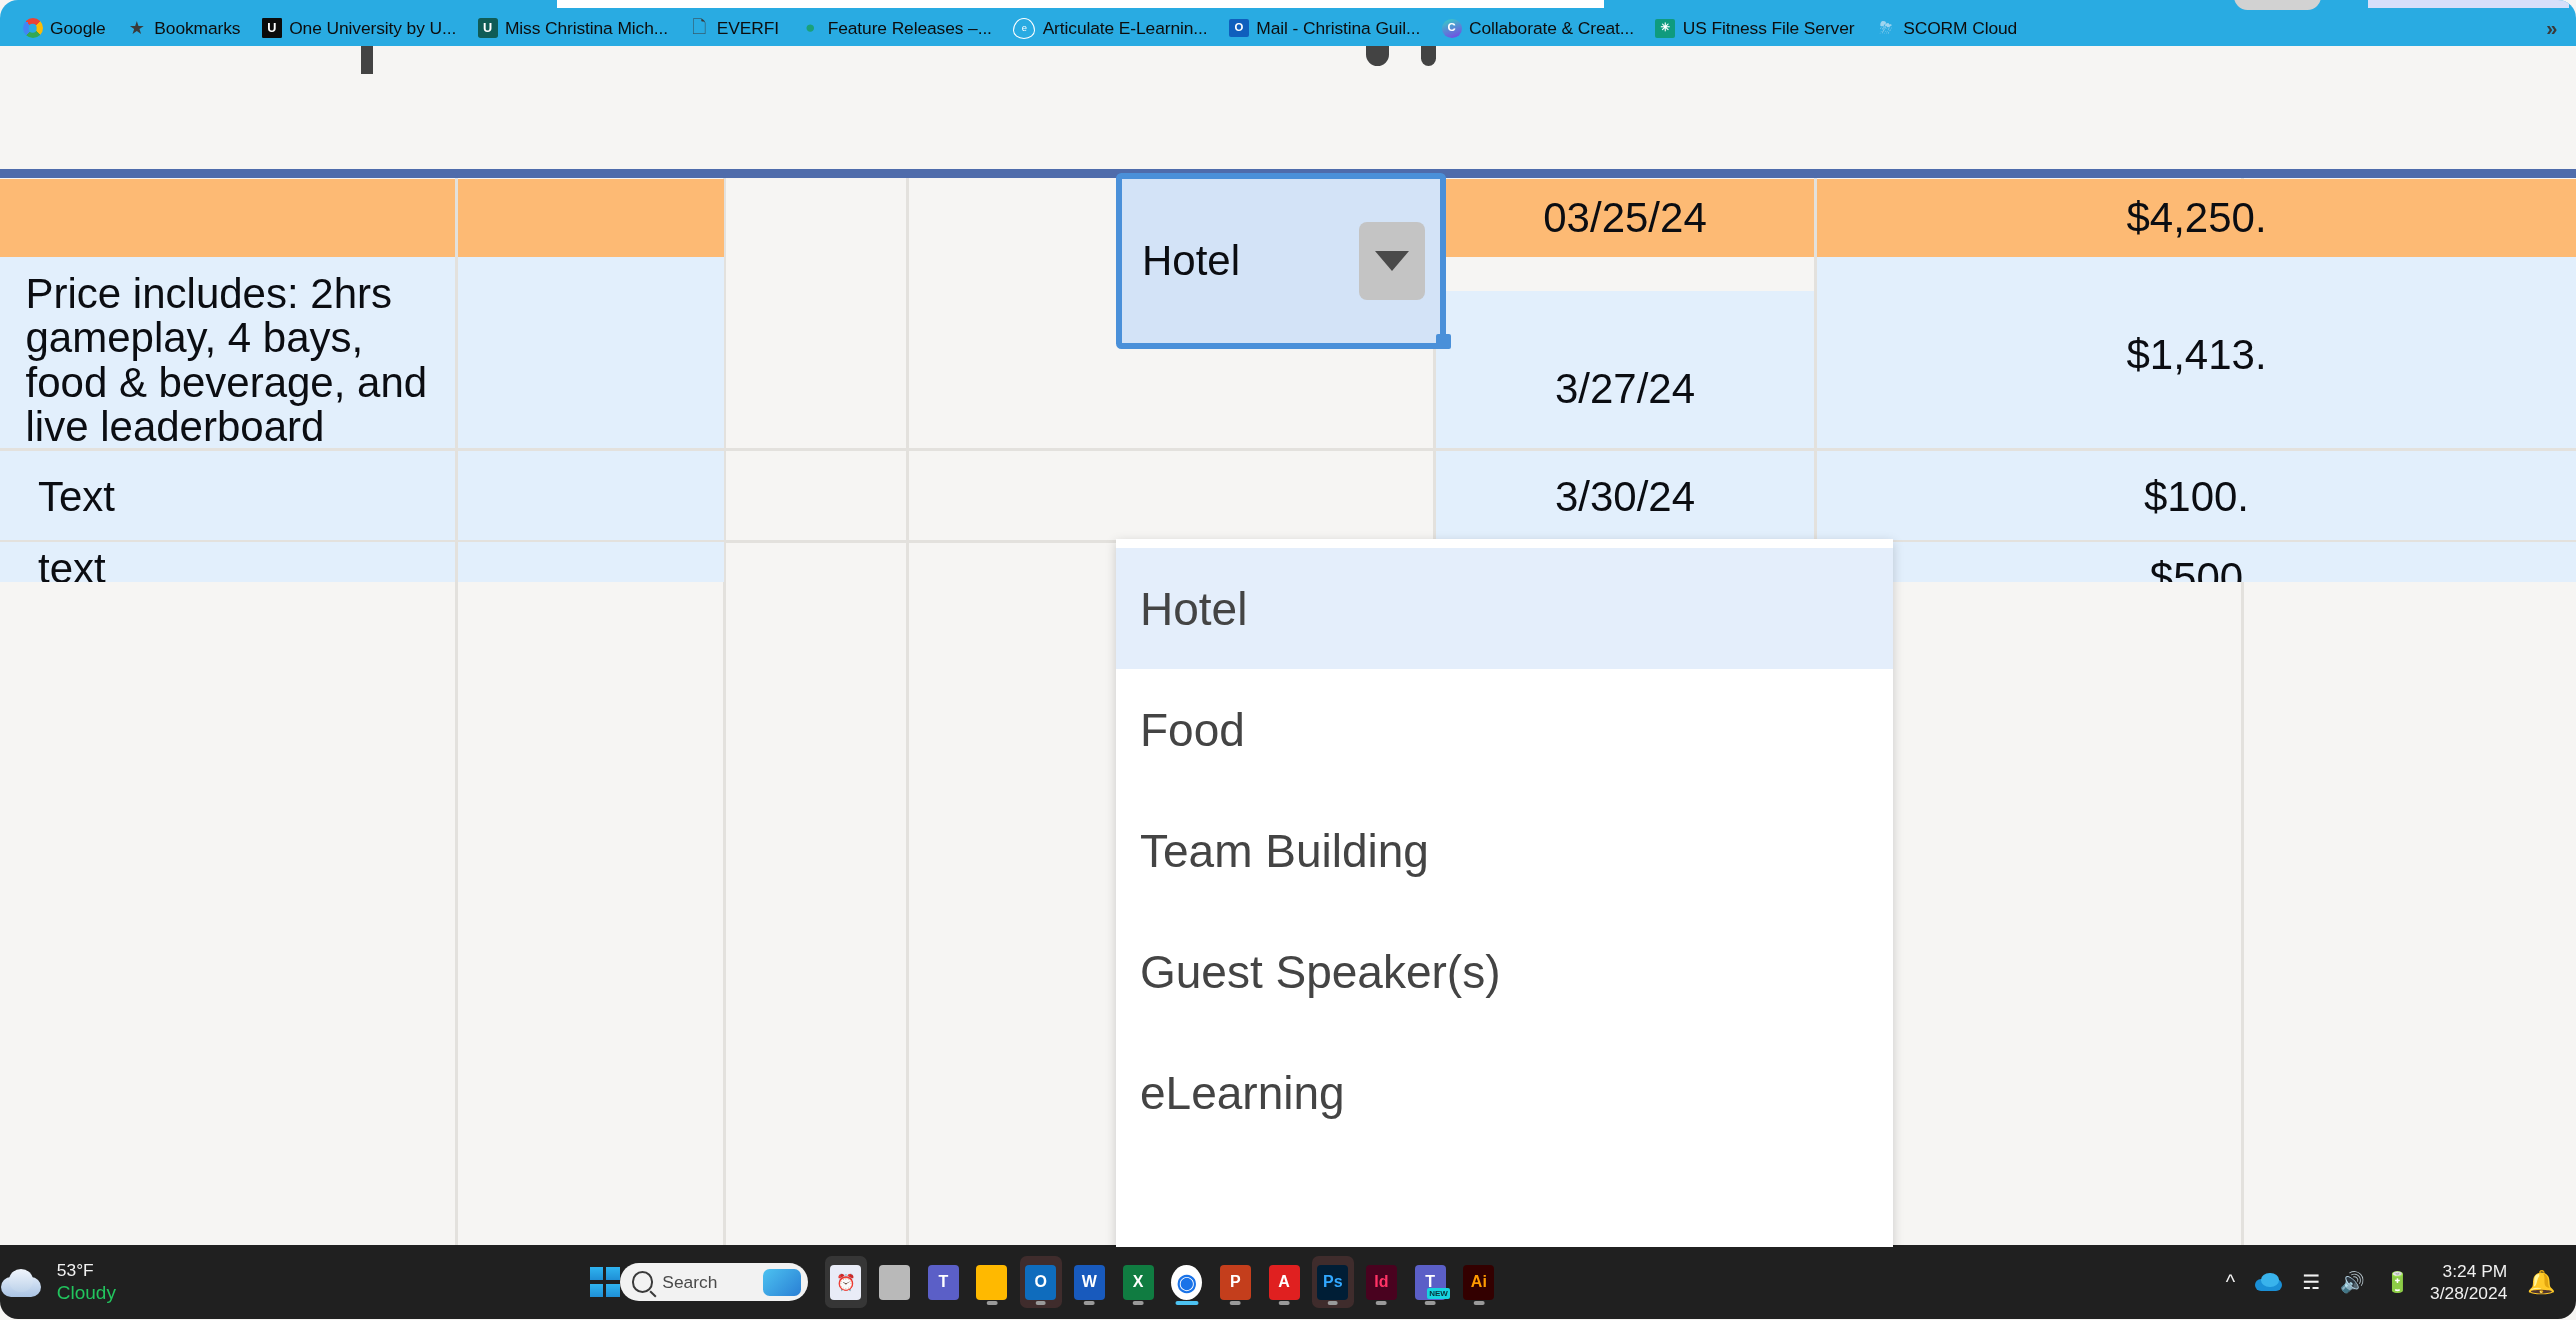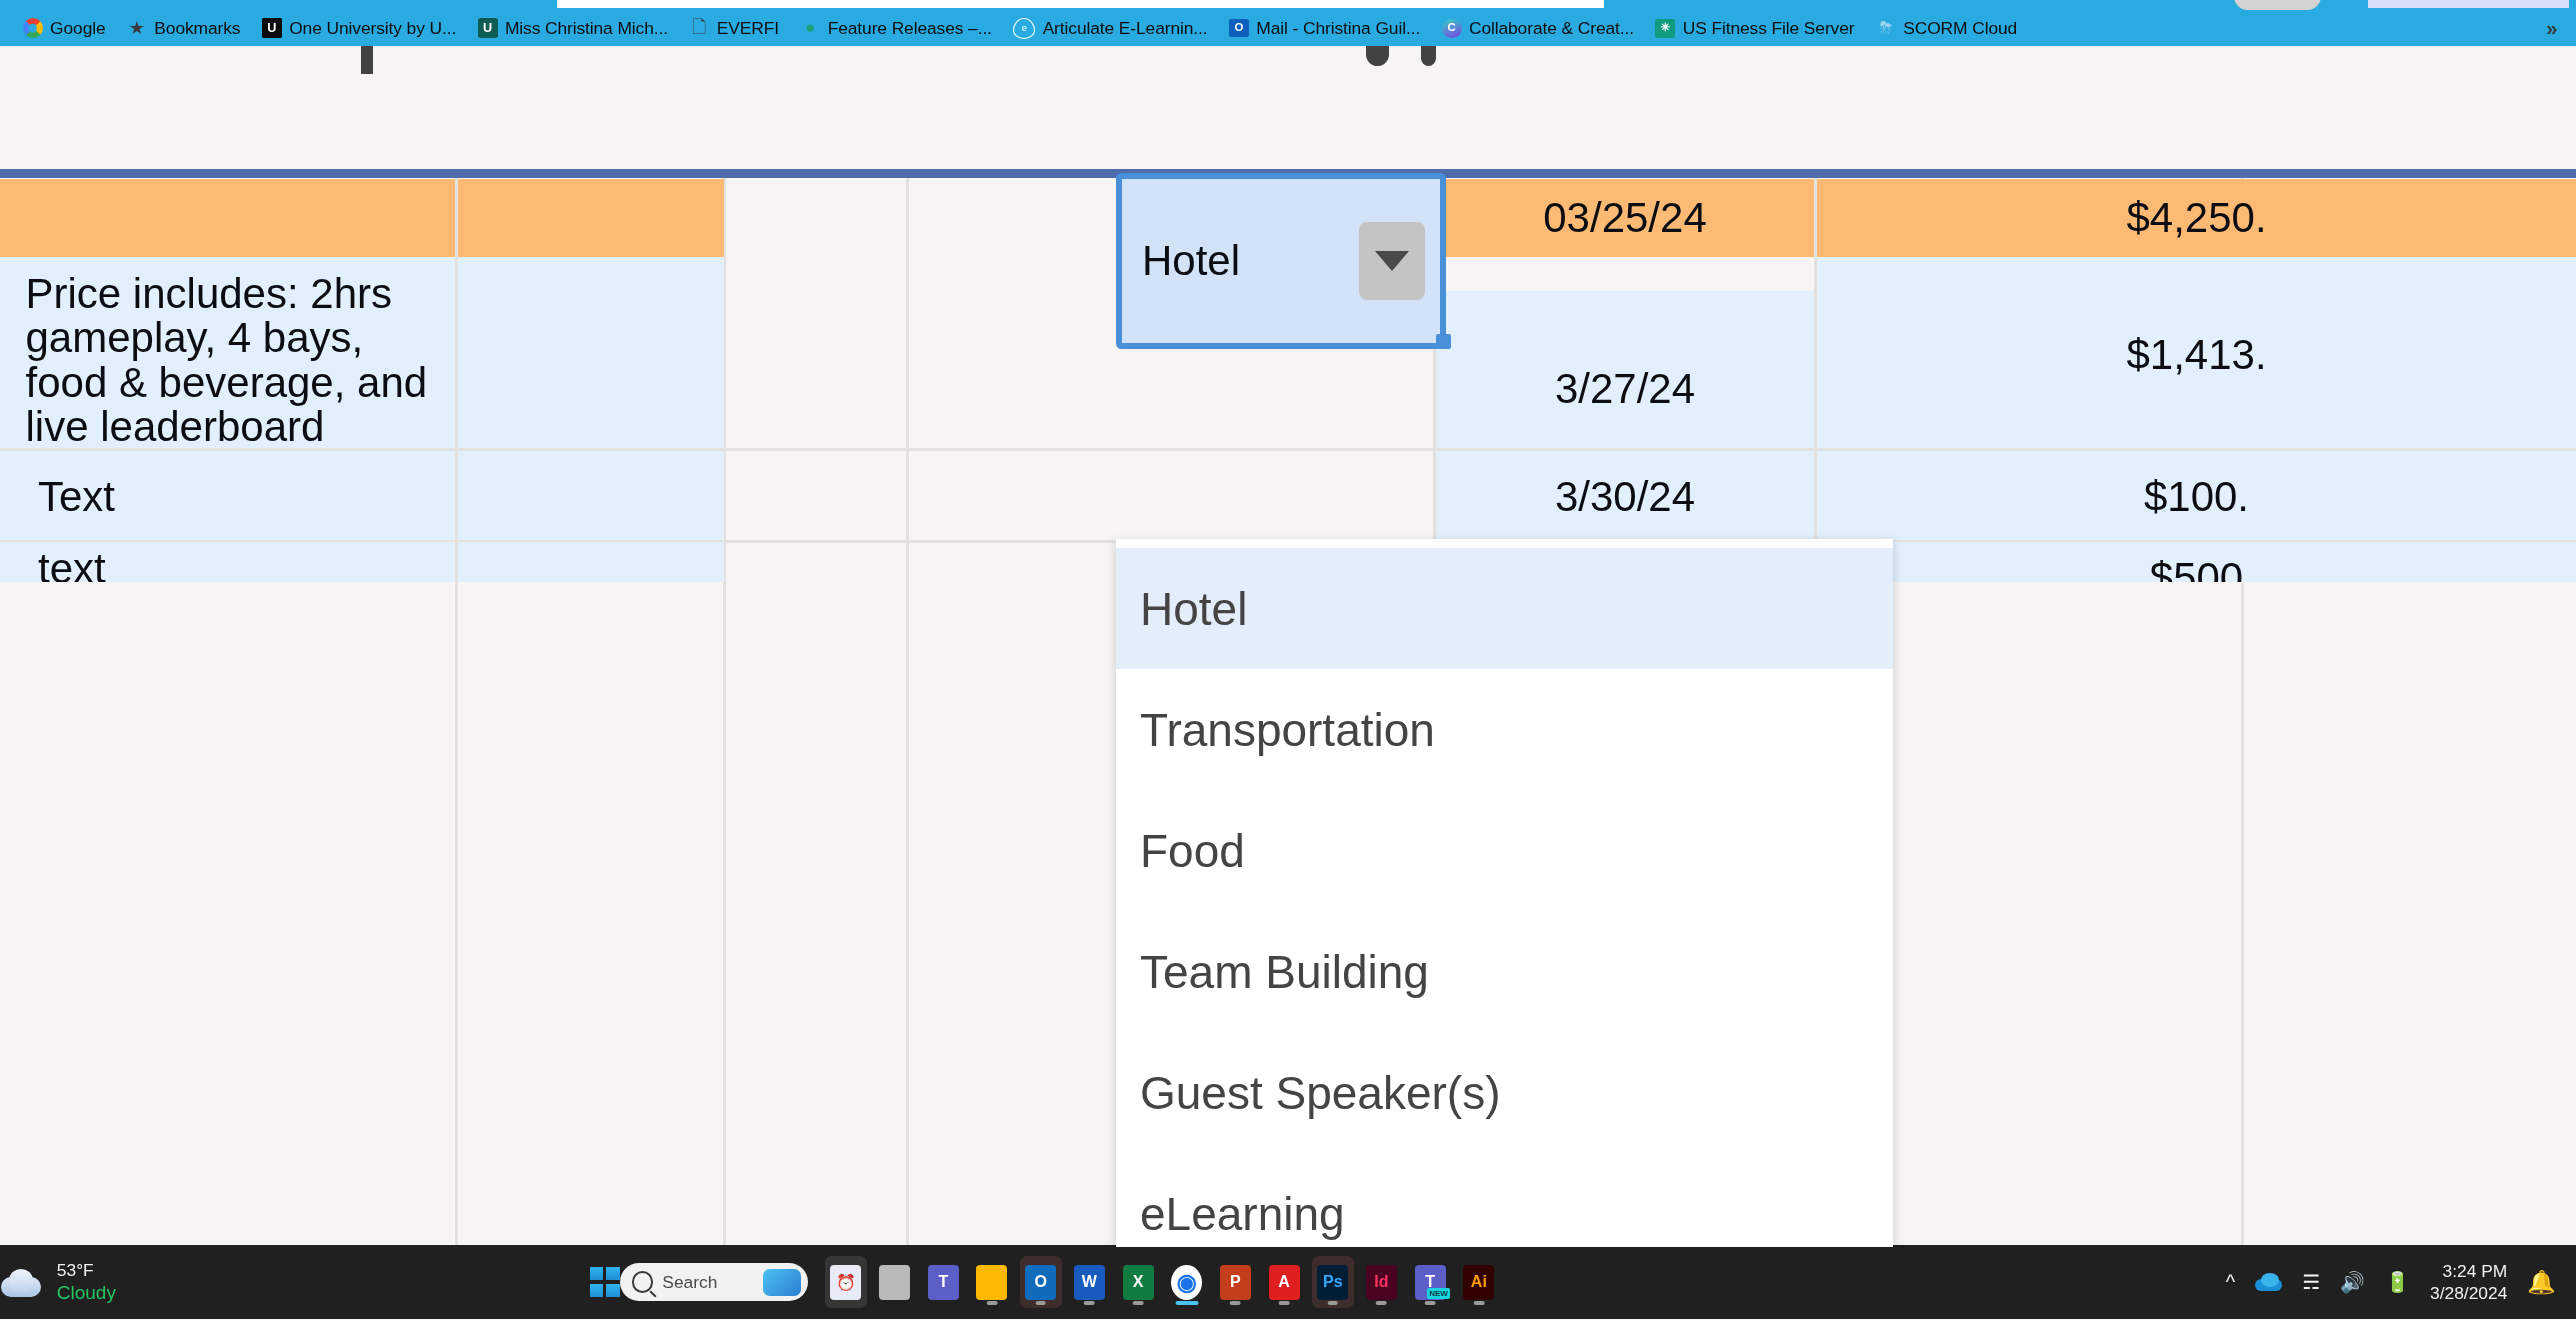--- a/index.html
+++ b/index.html
@@ -2,21 +2,21 @@
 <html style="font-size:10.7px"><head>
 <meta charset="utf-8">
 <style>
   html, body {
     margin: 0; padding: 0;
     width: 2576px; height: 1321px;
     overflow: hidden;
     background: #f6f5f3;
     font-family: "Liberation Sans", sans-serif;
   }
-  .screen { position: relative; width: 2576px; height: 1319px; overflow: hidden; }
+  .screen { position: relative; width: 2576px; height: 1319px; overflow: hidden; border-radius: 18px; }
 
   
   .browser-chrome {
     position: absolute; left: 0; top: 0; width: 2576px; height: 46px;
     background: #29abe2;
   }
   .tab-ghost {
     position: absolute; top: -23px; height: 31px;
     background: #ffffff; border-radius: 12px 12px 0 0;
   }
@@ -373,21 +373,20 @@
     <div class="active-cell">
       <span class="active-cell-text">Hotel</span>
       <span class="dd-button">
         <span class="dd-caret"></span>
       </span>
     </div>
     <div class="active-cell-handle"></div>
 
     <div class="dropdown" id="dropdown-list">
         <div class="dd-item active">Hotel</div>
-        <div class="dd-item">Transportation</div>
         <div class="dd-item">Food</div>
         <div class="dd-item">Team Building</div>
         <div class="dd-item">Guest Speaker(s)</div>
         <div class="dd-item">eLearning</div>
       </div>
 
   </div>
 
   <div class="taskbar">
     <div class="tb-weather">

